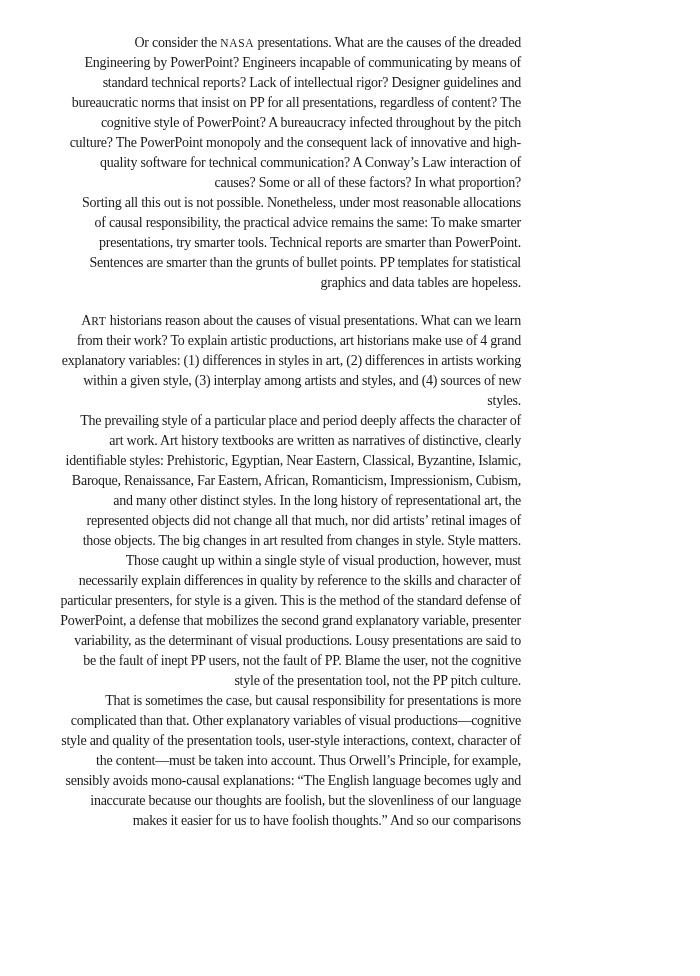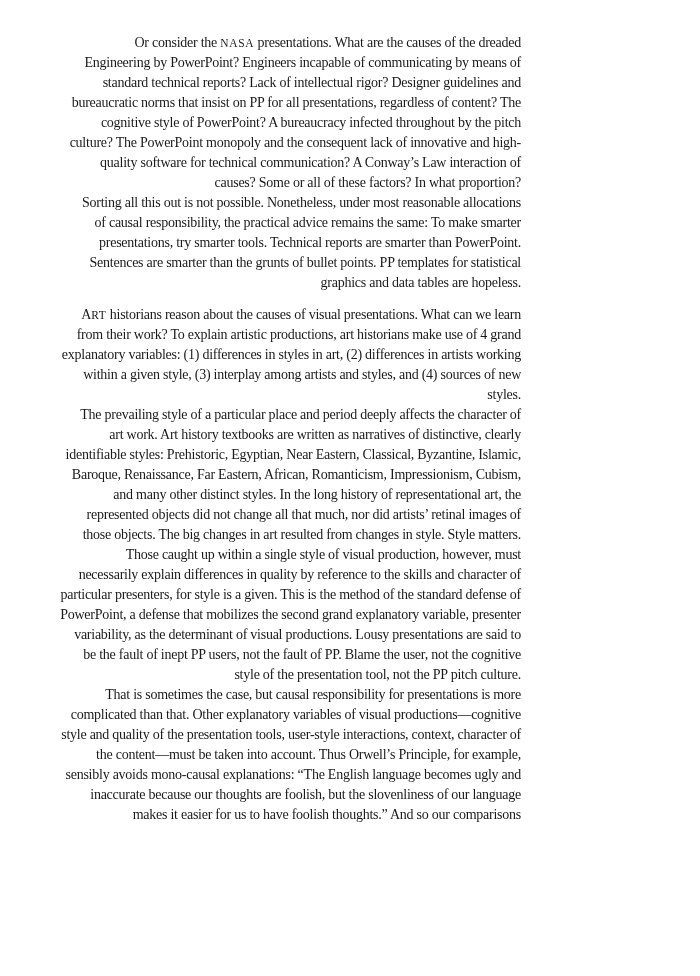--- a/index.html
+++ b/index.html
@@ -27,21 +27,21 @@
     text-align: right;
   }
   .text-column p {
     margin: 0;
     padding: 0;
   }
   .text-column p.indent {
     text-indent: 20px;
   }
   .text-column p.section-start {
-    margin-top: 12px;
+    margin-top: 18px;
   }
   .seg.italic {
   }
   .seg.smallcaps {
     font-size: 0.82em;
     letter-spacing: 0.06em;
   }
 </style>
 </head>
 <body>

